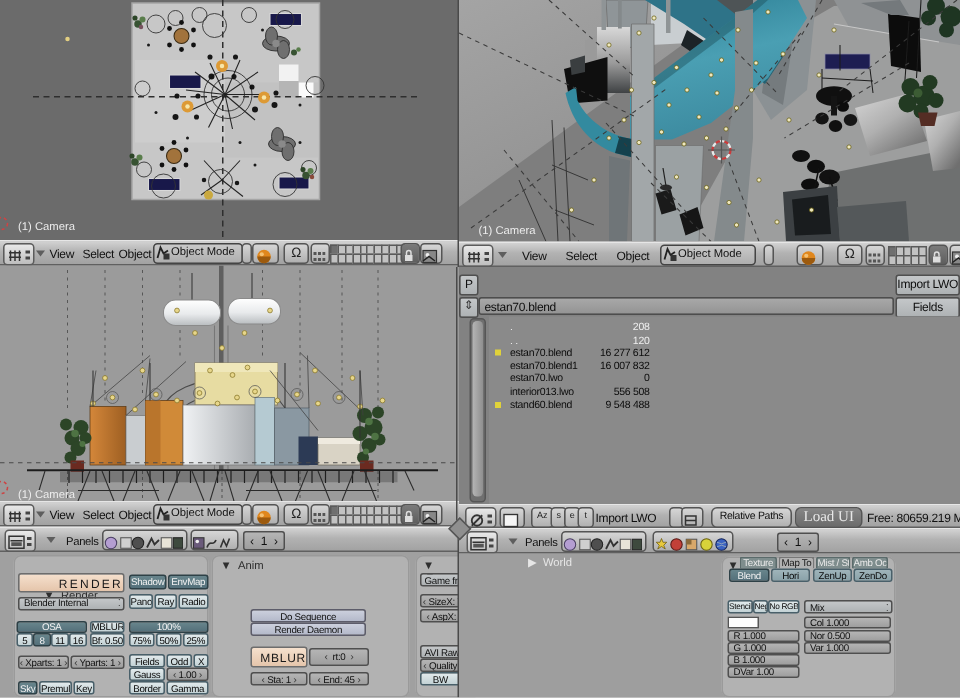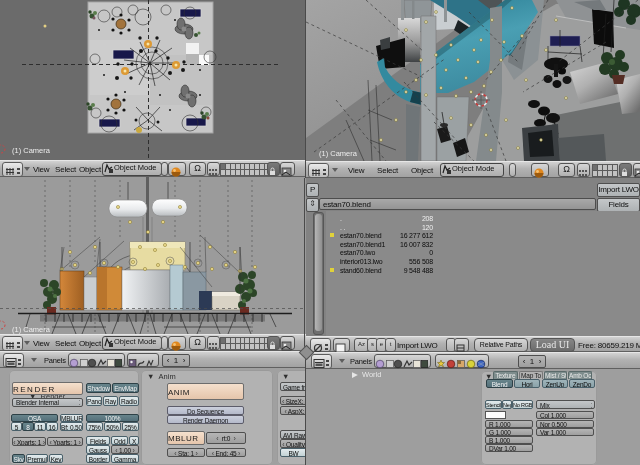--- a/index.html
+++ b/index.html
@@ -10,21 +10,21 @@
 .tri{position:absolute;width:0;height:0;border-left:3.5px solid transparent;border-right:3.5px solid transparent;border-top:4.5px solid #5e5e5e;}
 .combo{position:absolute;top:1px;height:12px;background:linear-gradient(#c9c9c9,#aeaeae);border:1px solid #444;border-radius:3px;font-size:7.5px;color:#111;}
 .ibtn{position:absolute;top:1px;height:12px;background:linear-gradient(#d6d6d6,#b0b0b0);border:1px solid #555;border-radius:3px;}
 .lay{position:absolute;top:2px;display:grid;grid-template-columns:repeat(5,5px);grid-template-rows:6px 6px;gap:0px;}
 .lay div{border:1px solid #5a5a5a;background:#c2c2c2;margin:-0.5px;}
 .lay div.on{background:#6f6f6f;}
 
 .p{position:absolute;box-sizing:border-box;font-size:7px;line-height:1;white-space:nowrap;overflow:hidden;letter-spacing:-0.2px;}
 .lt{background:linear-gradient(#e2eaec,#c3d2d5);border:1px solid #49606a;color:#0a0a0a;border-radius:2px;text-align:center;}
 .pr{background:linear-gradient(#68858c,#54707a);border:1px solid #2e4147;color:#f2f2f2;border-radius:2px;text-align:center;}
-.tan{background:linear-gradient(#f5e0cd,#e5c5ab);border:1px solid #6d6d6d;color:#1a1a1a;border-radius:2px;text-align:left;}
+.tan{background:linear-gradient(#f5e0cd,#e5c5ab);border:1px solid #6d6d6d;color:#1a1a1a;border-radius:2px;text-align:right;}
 .lav{background:linear-gradient(#ccd0dd,#b4b9ca);border:1px solid #5c5c6a;color:#111;border-radius:2px;text-align:center;}
 .sl{background:linear-gradient(#b5b5b5,#9e9e9e);border:1px solid #4f4f4f;color:#111;border-radius:2px;text-align:center;}
 .drop{background:linear-gradient(#c4c7c9,#aeb2b4);border:1px solid #4f4f4f;color:#111;border-radius:2px;}
 .ph{position:absolute;font-size:7.5px;color:#1c1c1c;}
 .pnl{position:absolute;background:#b2b2b2;border-radius:5px;box-shadow:0 0 0 1px #9a9a9a inset;}
 .arr{color:#3c3c3c;font-size:7px;}
 </style></head>
 <body>
 <div id="page">
 
@@ -904,21 +904,20 @@
 <div class="p sl" style="left:102px;top:75px;width:28px;height:9px;line-height:9px;font-size:6.5px;"><span class="arr">‹</span> 1.00 <span class="arr">›</span></div>
 <div class="p pr" style="left:3px;top:84px;width:13px;height:9px;line-height:9px;font-size:6.5px;">Sky</div>
 <div class="p lt" style="left:17px;top:84px;width:22px;height:9px;line-height:9px;font-size:6.5px;">Premul</div>
 <div class="p lt" style="left:40px;top:84px;width:14px;height:9px;line-height:9px;font-size:6.5px;">Key</div>
 <div class="p lt" style="left:77px;top:84px;width:24px;height:9px;line-height:9px;font-size:6.5px;">Border</div>
 <div class="p lt" style="left:102px;top:84px;width:28px;height:9px;line-height:9px;font-size:6.5px;">Gamma</div>
 </div>
 
 <div class="pnl" style="left:141px;top:2px;width:132px;height:95px;">
 <div class="ph" style="left:6px;top:2px;color:#2e2e2e;">▼ &nbsp;Anim</div>
-<div class="p tan" style="left:26px;top:13px;width:77px;height:17px;line-height:17px;font-size:8px;letter-spacing:0.5px;">ANIM</div>
 <div class="p lav" style="left:26px;top:36px;width:77px;height:9px;line-height:9px;font-size:6.5px;">Do Sequence</div>
 <div class="p lav" style="left:26px;top:45px;width:77px;height:9px;line-height:9px;font-size:6.5px;">Render Daemon</div>
 <div class="p tan" style="left:26px;top:61px;width:38px;height:14px;line-height:14px;font-size:8px;letter-spacing:0.5px;">MBLUR</div>
 <div class="p sl" style="left:65px;top:62px;width:40px;height:12px;line-height:12px;font-size:6.5px;"><span class="arr">‹</span> &nbsp;rt:0&nbsp; <span class="arr">›</span></div>
 <div class="p sl" style="left:26px;top:78px;width:38px;height:9px;line-height:9px;font-size:6.5px;"><span class="arr">‹</span> Sta: 1 <span class="arr">›</span></div>
 <div class="p sl" style="left:65px;top:78px;width:40px;height:9px;line-height:9px;font-size:6.5px;"><span class="arr">‹</span> End: 45 <span class="arr">›</span></div>
 </div>
 
 <div class="pnl" style="left:277px;top:2px;width:40px;height:95px;border-top-right-radius:0;border-bottom-right-radius:0;">
 <div class="ph" style="left:5px;top:2px;color:#2e2e2e;">▼ &nbsp;Format</div>

